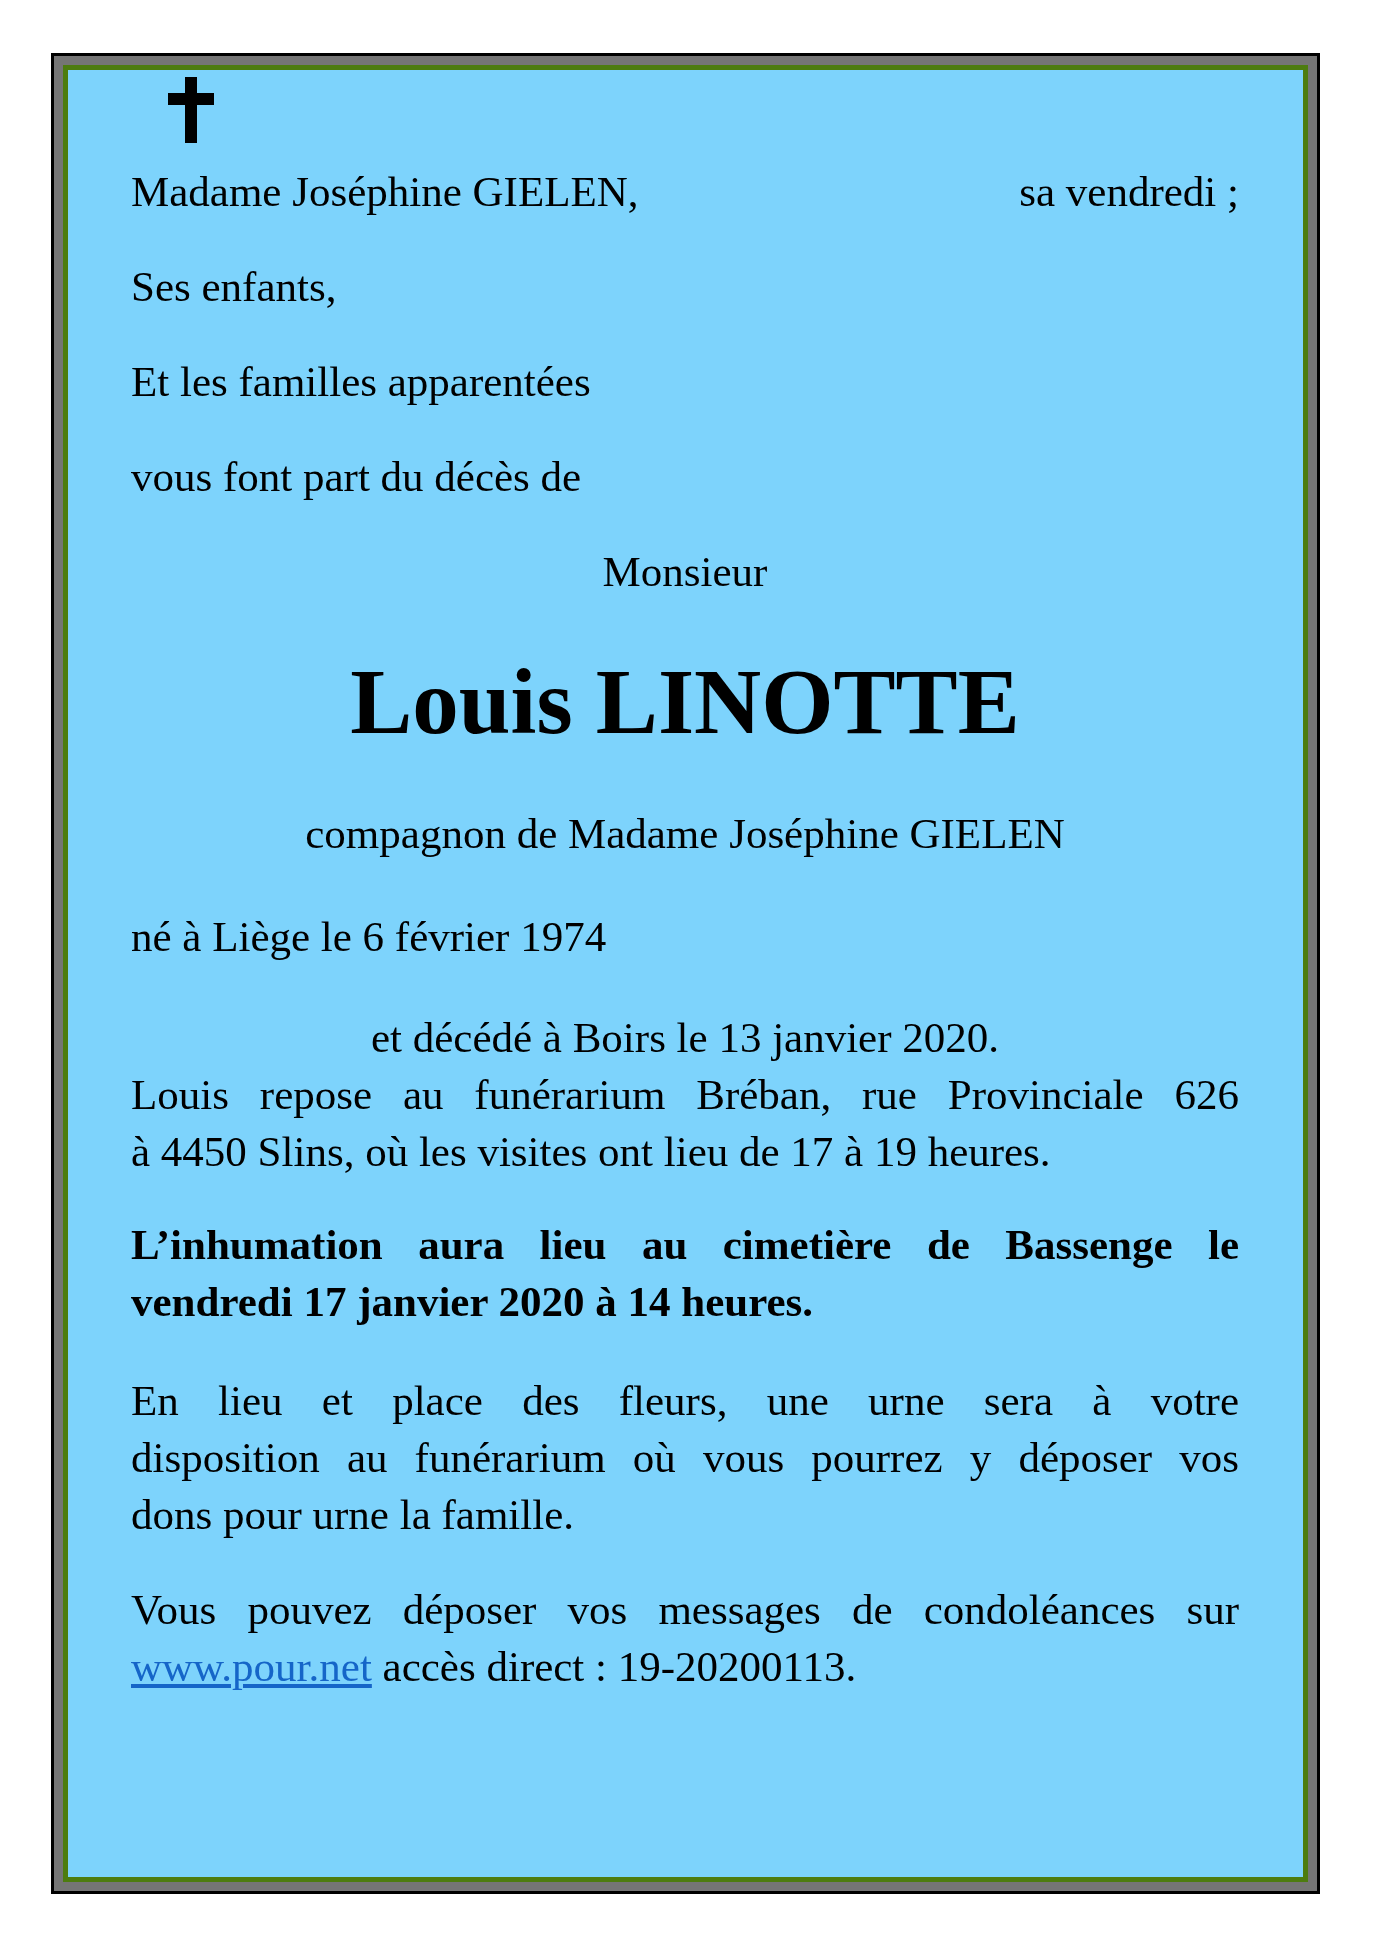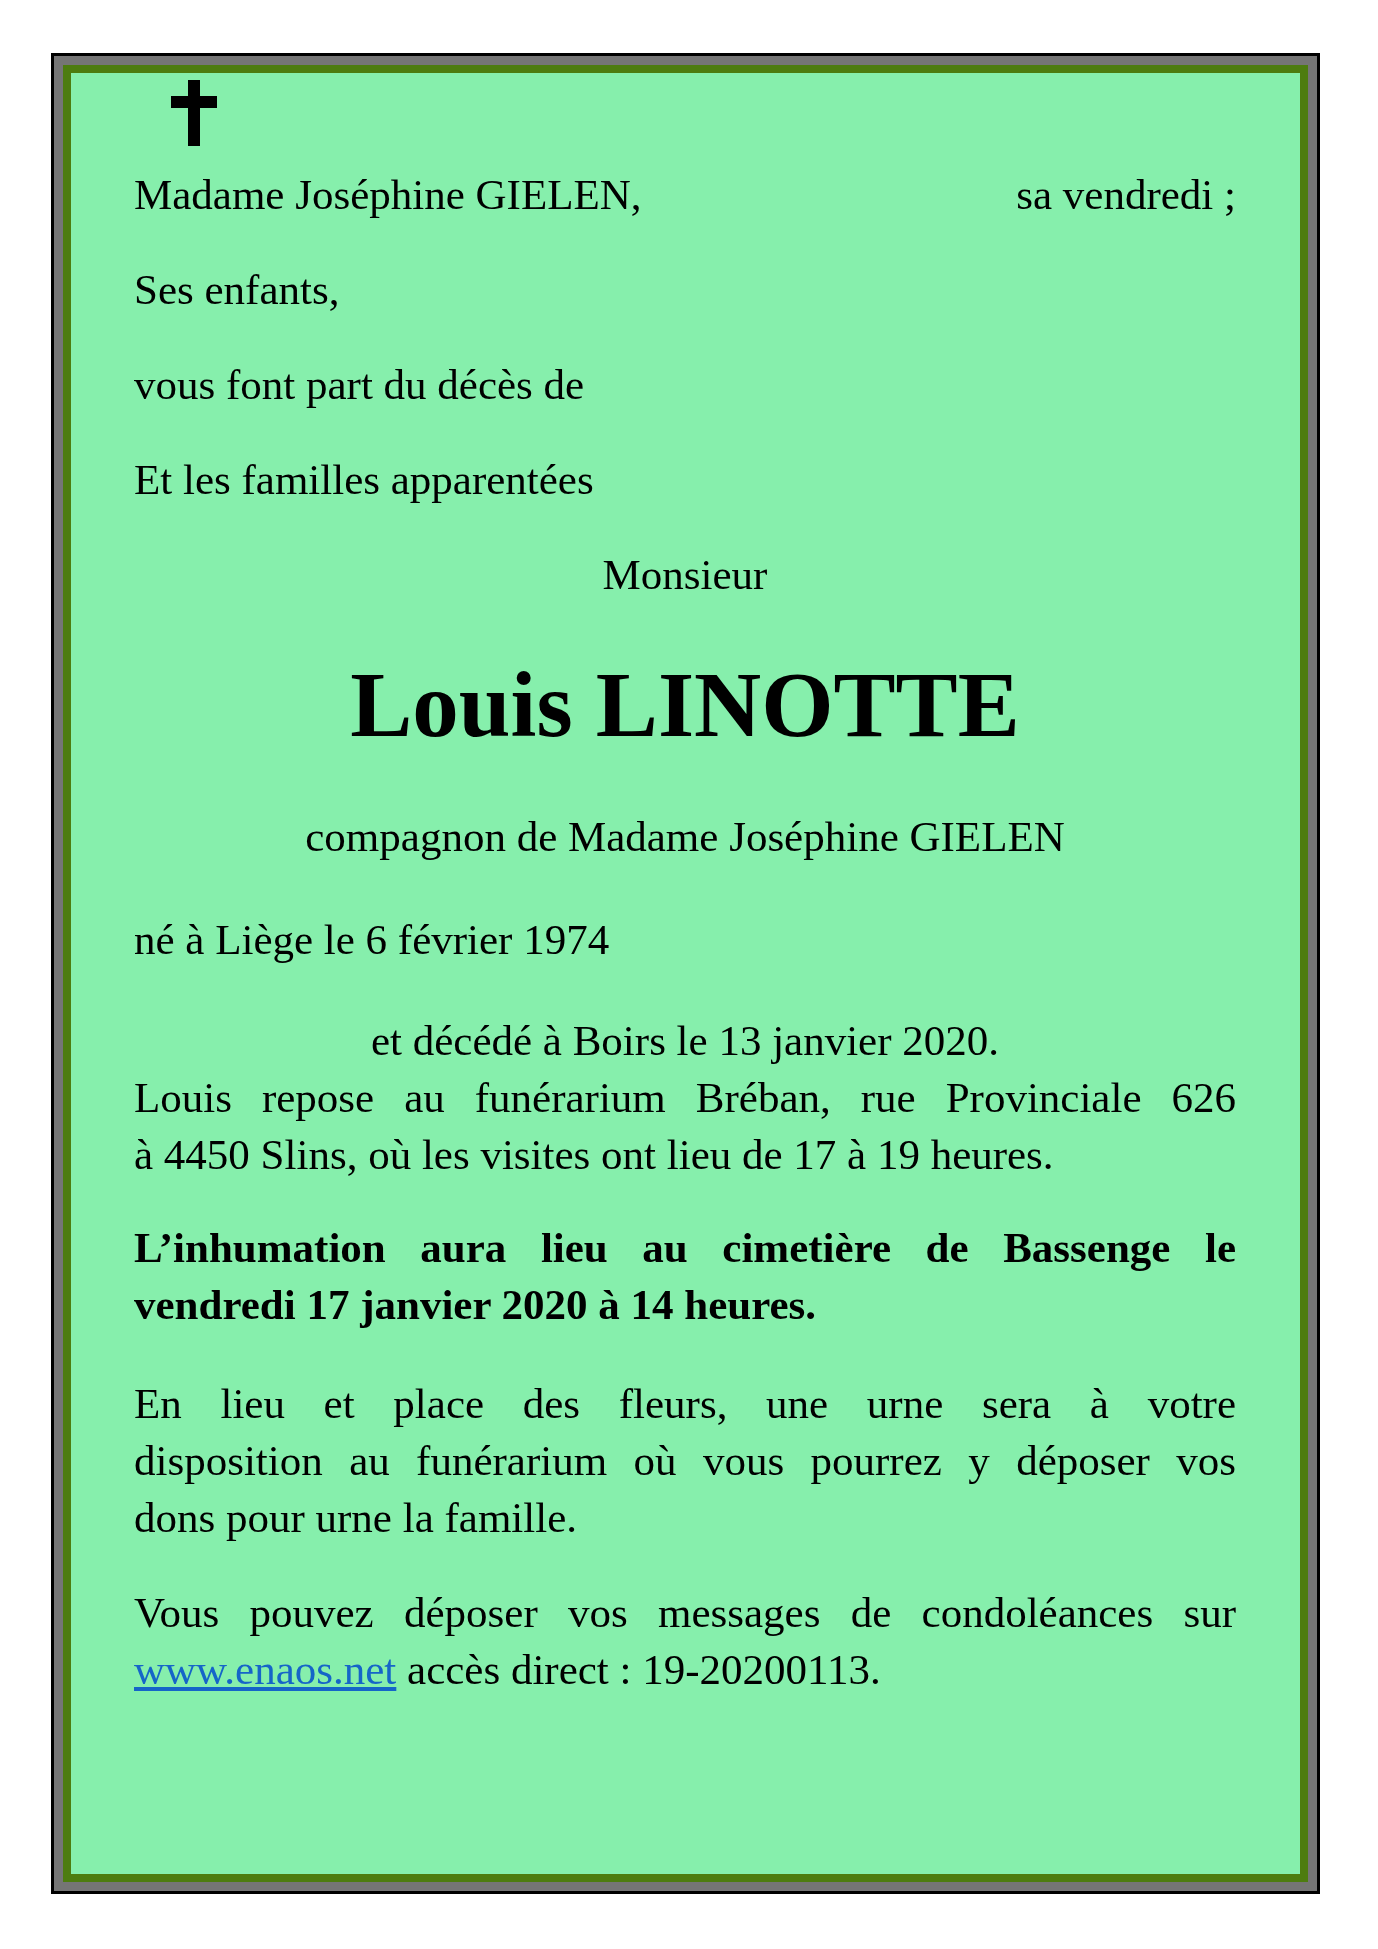--- a/index.html
+++ b/index.html
@@ -25,22 +25,22 @@
     border: 3px solid #000000;
   }
   .frame-mid {
     position: absolute;
     inset: 0;
     border: 9px solid #757575;
   }
   .frame-inner {
     position: absolute;
     inset: 0;
-    border: 8px solid #4d7c0f;
-    background: #86efac;
+    border: 5px solid #4d7c0f;
+    background: #7dd3fc;
     box-sizing: border-box;
   }
   .content {
     position: absolute;
     inset: 0;
     padding: 0 64px 0 63px;
     box-sizing: border-box;
     font-size: 43px;
     line-height: 57px;
   }
@@ -97,22 +97,22 @@
               <rect x="17" y="0" width="12" height="66" fill="#000000"></rect>
               <rect x="0" y="16" width="46" height="12" fill="#000000"></rect>
             </svg>
           </div>
 
           <p class="row-split">
             <span>Madame Joséphine GIELEN,</span>
             <span>sa vendredi ;</span>
           </p>
           <p class="mt-intro">Ses enfants,</p>
+          <p class="mt-intro">Et les familles apparentées</p>
           <p class="mt-intro">vous font part du décès de</p>
-          <p class="mt-intro">Et les familles apparentées</p>
 
           <p class="title-line">Monsieur</p>
           <p class="name-line">Louis LINOTTE</p>
           <p class="relation-line">compagnon de Madame Joséphine GIELEN</p>
           <p class="birth-line">né à Liège le 6 février 1974</p>
           <p class="death-line">et décédé à Boirs le 13 janvier 2020.</p>
 
           <div class="para-repose">
             <div class="stretch">Louis repose au funérarium Bréban, rue Provinciale 626</div>
             <div class="plain-line">à 4450 Slins, où les visites ont lieu de 17 à 19 heures.</div>
@@ -126,21 +126,21 @@
 
           <div class="para-donation">
             <div class="stretch">En lieu et place des fleurs, une urne sera à votre</div>
             <div class="stretch">disposition au funérarium où vous pourrez y déposer vos</div>
             <div class="plain-line">dons pour urne la famille.</div>
           </div>
 
           <div class="para-condole">
             <div class="stretch">Vous pouvez déposer vos messages de condoléances sur</div>
             <div class="plain-line">
-              <a class="weblink">www.enaos.net</a><span> accès direct : 19-20200113.</span>
+              <a class="weblink">www.pour.net</a><span> accès direct : 19-20200113.</span>
             </div>
           </div>
 
         </div>
       </div>
     </div>
   </div>
 </div>
 
 </body></html>

